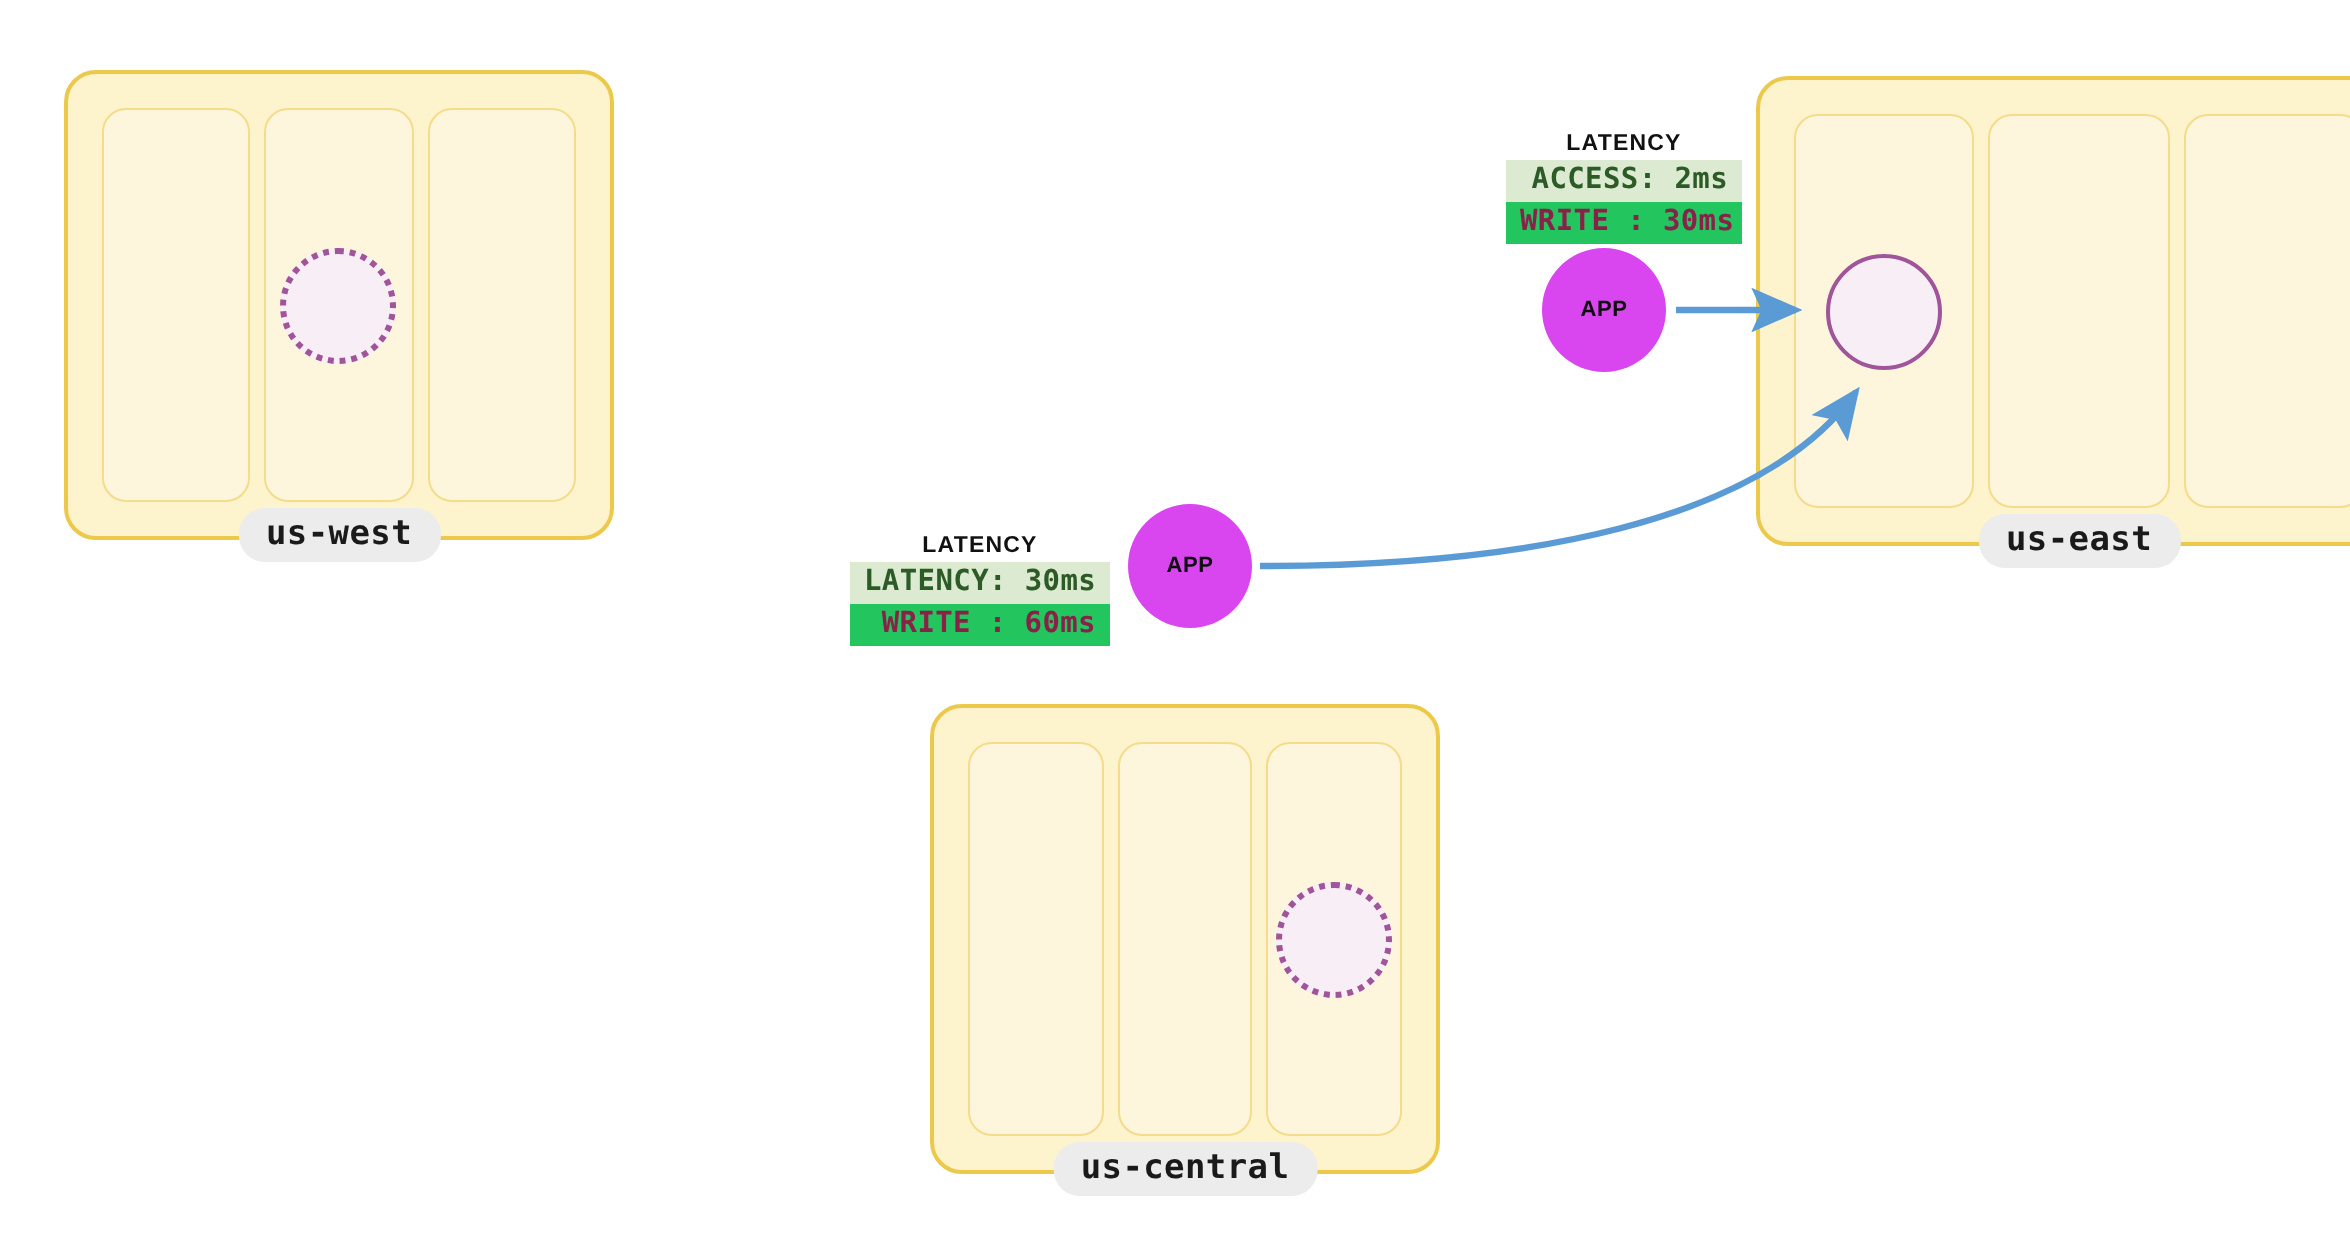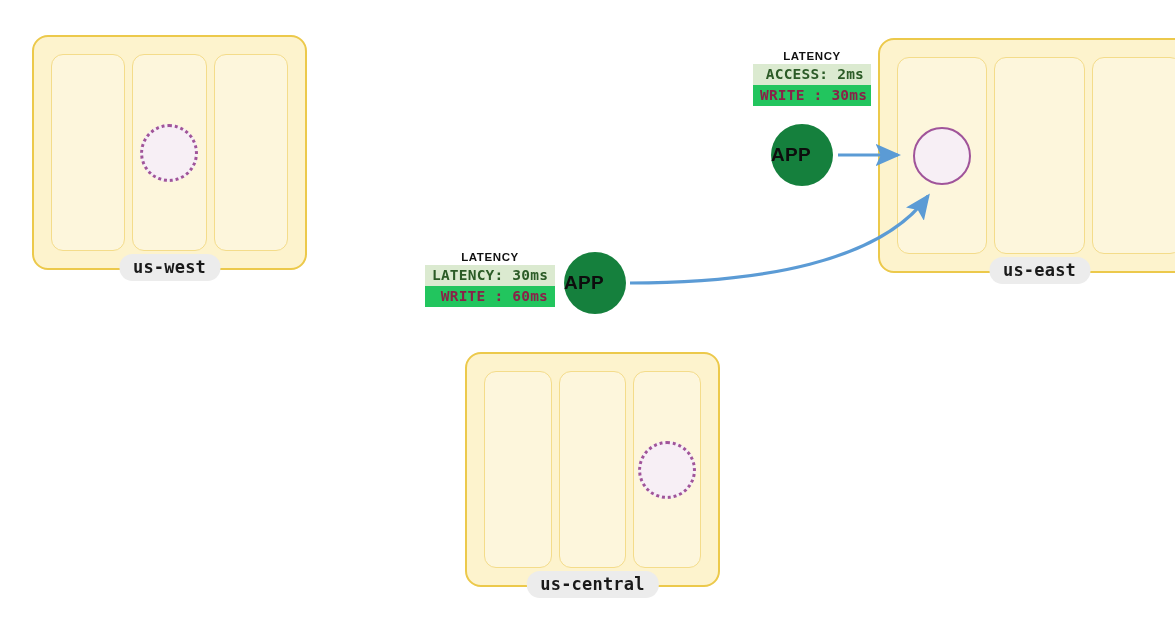--- a/index.html
+++ b/index.html
@@ -119,20 +119,21 @@
     z-index: 6;
     text-align: center;
   }
   .latency-title {
     font-size: 11.5px;
     font-weight: 700;
     color: #111111;
     letter-spacing: 0.6px;
     margin-bottom: 2px;
     font-family: "Liberation Sans", sans-serif;
+    margin-top: 16px;
   }
   .latency-row {
     font-family: "DejaVu Sans Mono", "Liberation Mono", monospace;
     font-size: 14.5px;
     font-weight: 700;
     padding: 2px 7px 3px 7px;
     text-align: right;
     white-space: pre;
     letter-spacing: 0.2px;
   }
@@ -144,25 +145,25 @@
     background: #22c55e;
     color: #8a2148;
   }
 
   
   .app-node {
     position: absolute;
     width: 62px;
     height: 62px;
     border-radius: 50%;
-    background: #15803d;
+    background: #d946ef;
     display: flex;
     align-items: center;
-    justify-content: flex-start;
-    font-size: 19px;
+    justify-content: center;
+    font-size: 11px;
     font-weight: 700;
     color: #0d0d0d;
     z-index: 7;
     letter-spacing: 0.3px;
   }
 
   
   .arrows {
     position: absolute;
     inset: 0;

